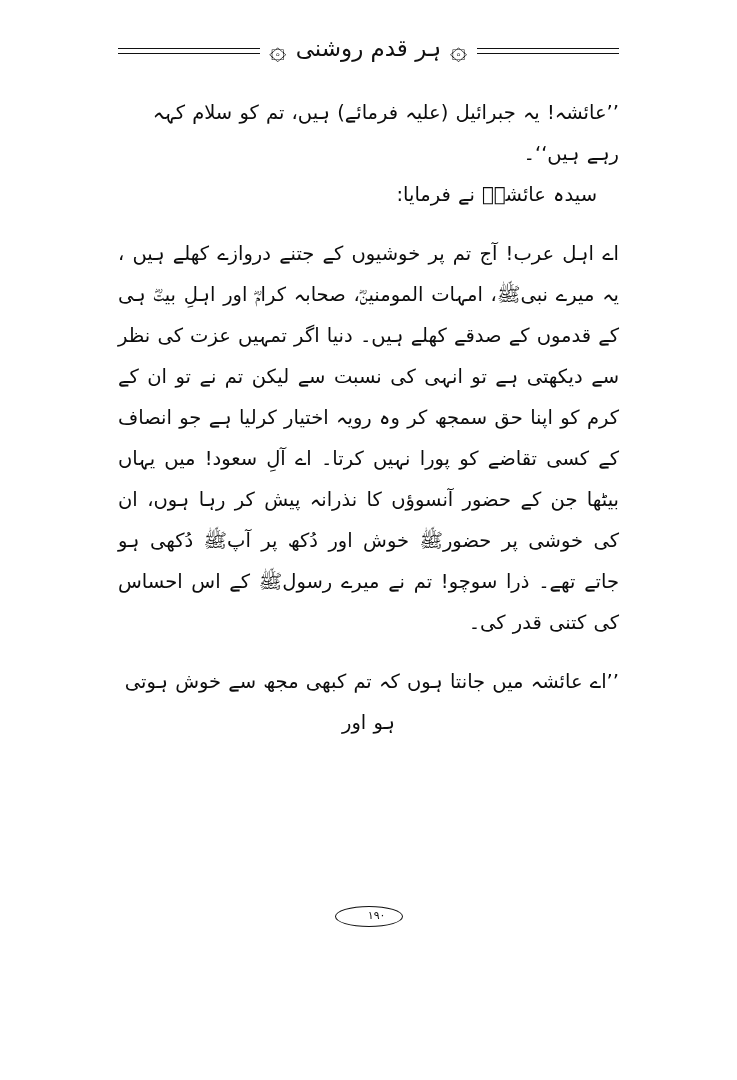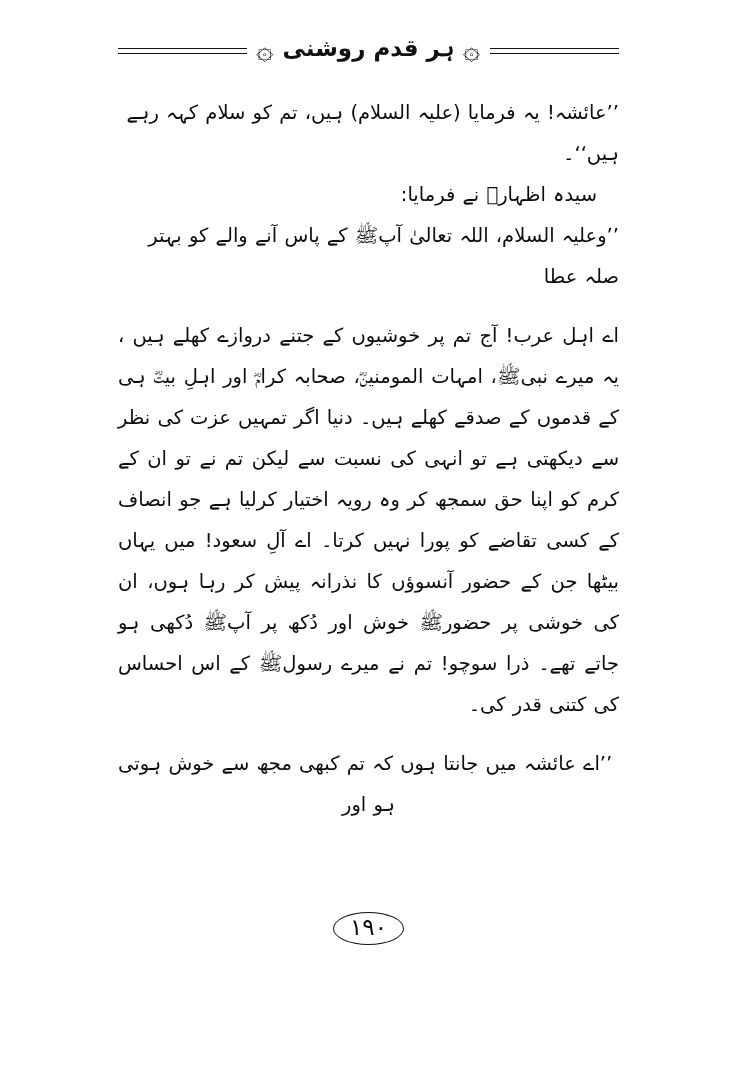--- a/index.html
+++ b/index.html
@@ -61,21 +61,21 @@
     color: #111;
     transform: scaleX(1.15);
     font-family: "DejaVu Sans", sans-serif;
   }
   .swirl.mirror { transform: scaleX(-1.15); }
   .header-title {
     font-size: 23px;
     line-height: 1;
     white-space: nowrap;
     font-family: "DejaVu Sans", sans-serif;
-    font-weight: 700;
+    font-weight: 400;
     color: #111;
     padding: 0 2px;
     position: relative;
     top: -2px;
   }
 
   
   .content {
     position: absolute;
     top: 92px;
@@ -91,21 +91,21 @@
     line-height: 41px;
     letter-spacing: 0;
     word-spacing: 1px;
   }
   .block { margin-bottom: 10px; }
   .right-line {
     text-align: right;
     text-align-last: right;
   }
   .center-line {
-    text-align: left;
+    text-align: right;
     text-align-last: center;
   }
   .indent-line {
     text-align: right;
     text-align-last: right;
     padding-right: 22px;
   }
   .gap-sm { height: 8px; }
 
   
@@ -114,49 +114,46 @@
     left: 0;
     right: 0;
     top: 906px;
     display: flex;
     justify-content: center;
   }
   .page-number .oval {
     border: 1.6px solid #111;
     border-radius: 50% / 50%;
     padding: 3px 16px 5px;
-    font-size: 23px;
+    font-size: 11px;
     line-height: 1;
     min-width: 34px;
-    text-align: center;
     font-family: "DejaVu Sans", sans-serif;
-    margin-top: 6px;
   }
 </style>
 </head>
 <body>
 
 <div class="page">
 
   <div class="header">
     <div class="header-rule right"></div>
     <div class="header-center">
       <span class="swirl">۞</span>
       <span class="header-title">ہر قدم روشنی</span>
       <span class="swirl mirror">۞</span>
     </div>
     <div class="header-rule left"></div>
   </div>
 
   <div class="content">
 
     <div class="block">
-      <p class="para right-line">’’عائشہ! یہ فرمایا (علیہ السلام) ہیں، تم کو سلام کہہ رہے ہیں‘‘۔</p>
-      <p class="para indent-line">سیدہ اظہارؓ نے فرمایا:</p>
-      <p class="para right-line">’’وعلیہ السلام، اللہ تعالیٰ آپﷺ کے پاس آنے والے کو بہتر صلہ عطا</p>
+      <p class="para right-line">’’عائشہ! یہ جبرائیل (علیہ فرمائے) ہیں، تم کو سلام کہہ رہے ہیں‘‘۔</p>
+      <p class="para indent-line">سیدہ عائشہؓ نے فرمایا:</p>
     </div>
 
     <div class="gap-sm"></div>
 
     <div class="block">
       <p class="para">اے اہل عرب! آج تم پر خوشیوں کے جتنے دروازے کھلے ہیں ، یہ میرے نبیﷺ، امہات المومنینؓ، صحابہ کرامؓ اور اہلِ بیتؓ ہی کے قدموں کے صدقے کھلے ہیں۔ دنیا اگر تمہیں عزت کی نظر سے دیکھتی ہے تو انہی کی نسبت سے لیکن تم نے تو ان کے کرم کو اپنا حق سمجھ کر وہ رویہ اختیار کرلیا ہے جو انصاف کے کسی تقاضے کو پورا نہیں کرتا۔ اے آلِ سعود! میں یہاں بیٹھا جن کے حضور آنسوؤں کا نذرانہ پیش کر رہا ہوں، ان کی خوشی پر حضورﷺ خوش اور دُکھ پر آپﷺ دُکھی ہو جاتے تھے۔ ذرا سوچو! تم نے میرے رسولﷺ کے اس احساس کی کتنی قدر کی۔</p>
     </div>
 
 
     <div class="gap-sm"></div>

